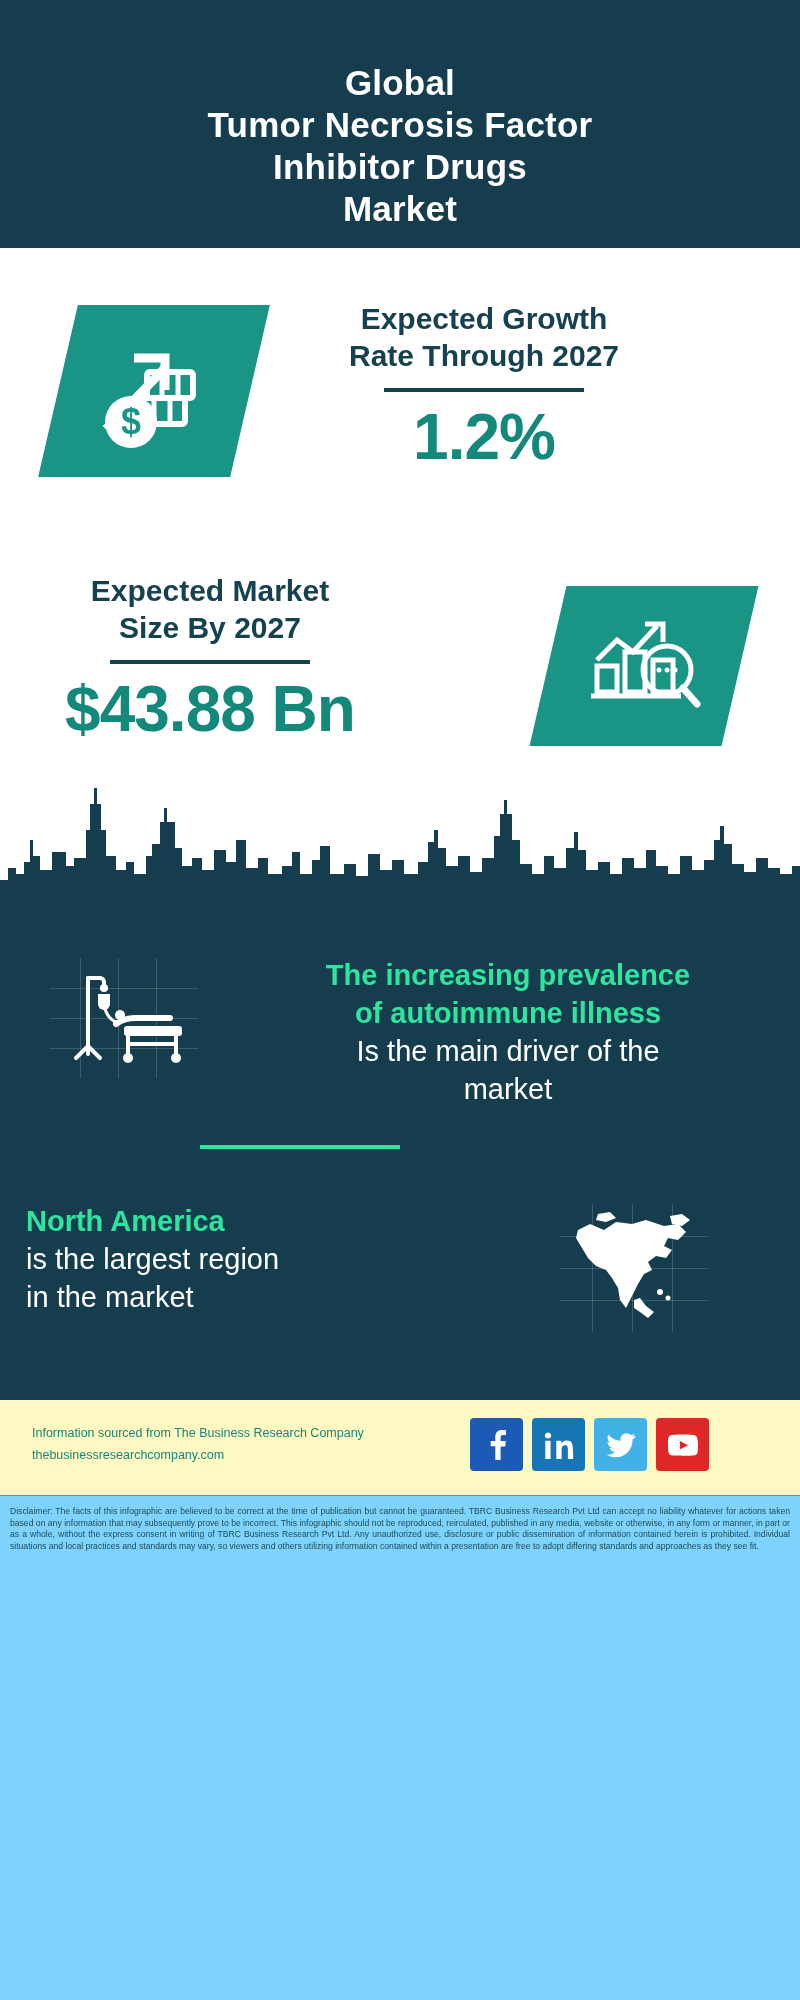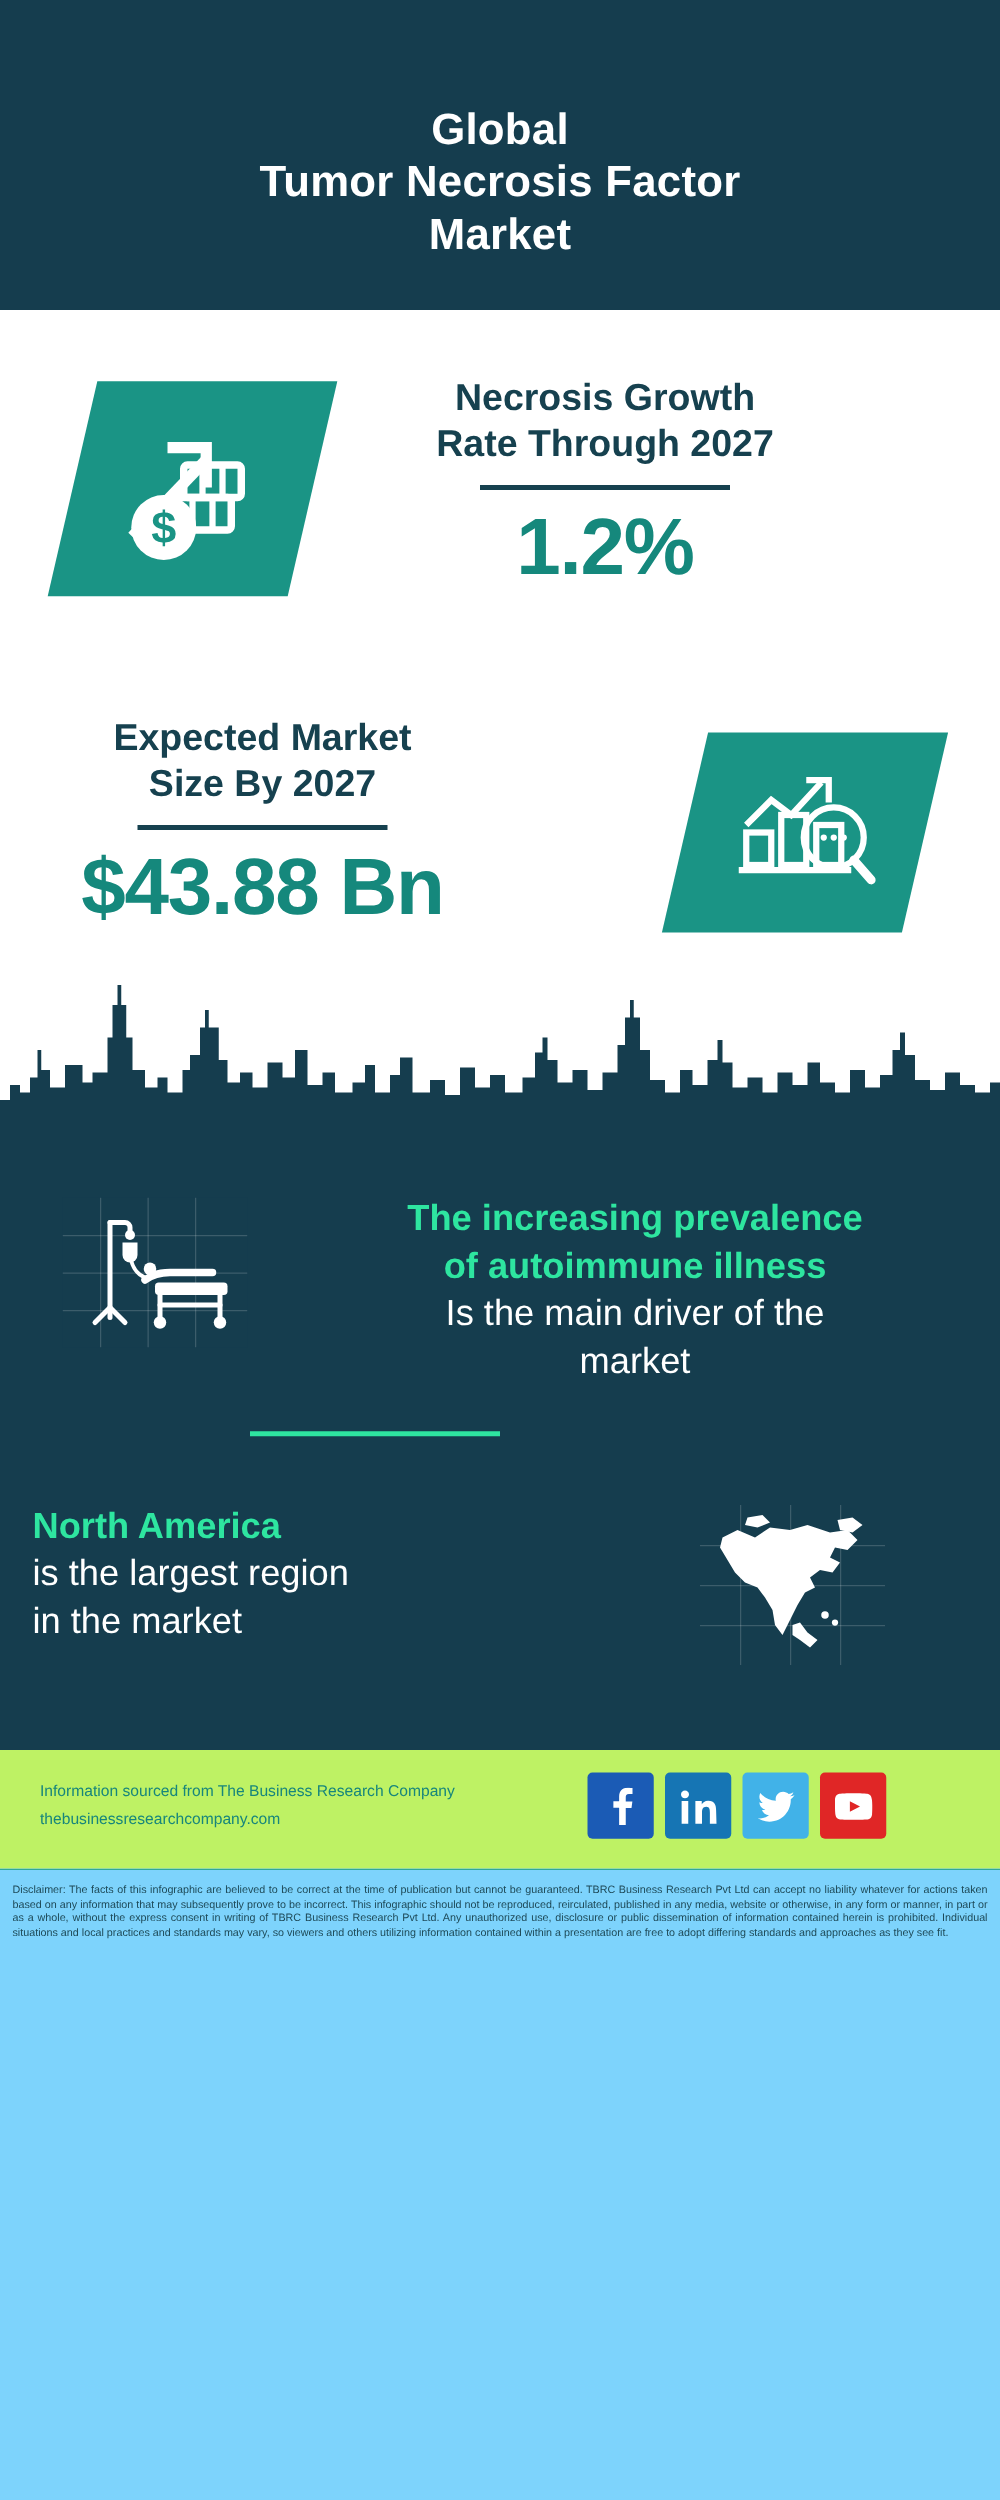--- a/index.html
+++ b/index.html
@@ -68,21 +68,21 @@
   .accent{color:#2EE5A0;font-weight:bold;font-size:29px;line-height:38px;}
   .plain{color:#ffffff;font-weight:normal;font-size:29px;line-height:38px;}
   .grule{width:200px;height:4px;background:#2EE5A0;border:0;margin:0;
          position:absolute;left:200px;top:245px;}
 
   .region-row{position:absolute;left:0;top:290px;width:800px;height:160px;}
   .region-text{position:absolute;left:26px;top:12px;width:420px;text-align:left;}
 
   
   .footer{
-    position:absolute;left:0;top:1400px;width:800px;height:95px;background:#bef264;
+    position:absolute;left:0;top:1400px;width:800px;height:95px;background:#fef9c3;
     display:flex;align-items:center;
   }
   .src{
     position:absolute;left:32px;top:22px;width:350px;color:#17867C;
     font-size:12.5px;line-height:22px;
   }
   .socials{position:absolute;left:470px;top:18px;display:flex;gap:9px;}
   .sico{width:53px;height:53px;border-radius:4px;display:flex;align-items:center;justify-content:center;}
   .sico svg{display:block;}
   .fb{background:#1B5BB5;}
@@ -102,20 +102,21 @@
 </style>
 </head>
 <body>
 
 <div class="page">
 
   <div class="header">
     <div class="header-title">
       <div>Global</div>
       <div>Tumor Necrosis Factor</div>
+      <div>Inhibitor Drugs</div>
       <div>Market</div>
     </div>
   </div>
 
   <div class="block1">
 
     <div class="para p1">
       <div class="para-inner">
         <span>
           <svg width="130" height="118" viewBox="0 0 130 118" fill="none">
@@ -131,21 +132,21 @@
             <line x1="81" y1="68" x2="81" y2="94" stroke="#fff" stroke-width="5"></line>
 
             <circle cx="42" cy="92" r="26" fill="#fff"></circle>
             <text x="42" y="104" font-family="'Liberation Sans',sans-serif" font-size="36" font-weight="bold" fill="#1A9485" text-anchor="middle">$</text>
           </svg>
         </span>
       </div>
     </div>
 
     <div class="b1-text">
-      <div class="kicker">Necrosis Growth</div>
+      <div class="kicker">Expected Growth</div>
       <div class="kicker">Rate Through 2027</div>
       <hr class="rule">
       <div class="bignum">1.2%</div>
     </div>
   </div>
 
   <div class="block2">
 
     <div class="b2-text">
       <div class="kicker">Expected Market</div>

